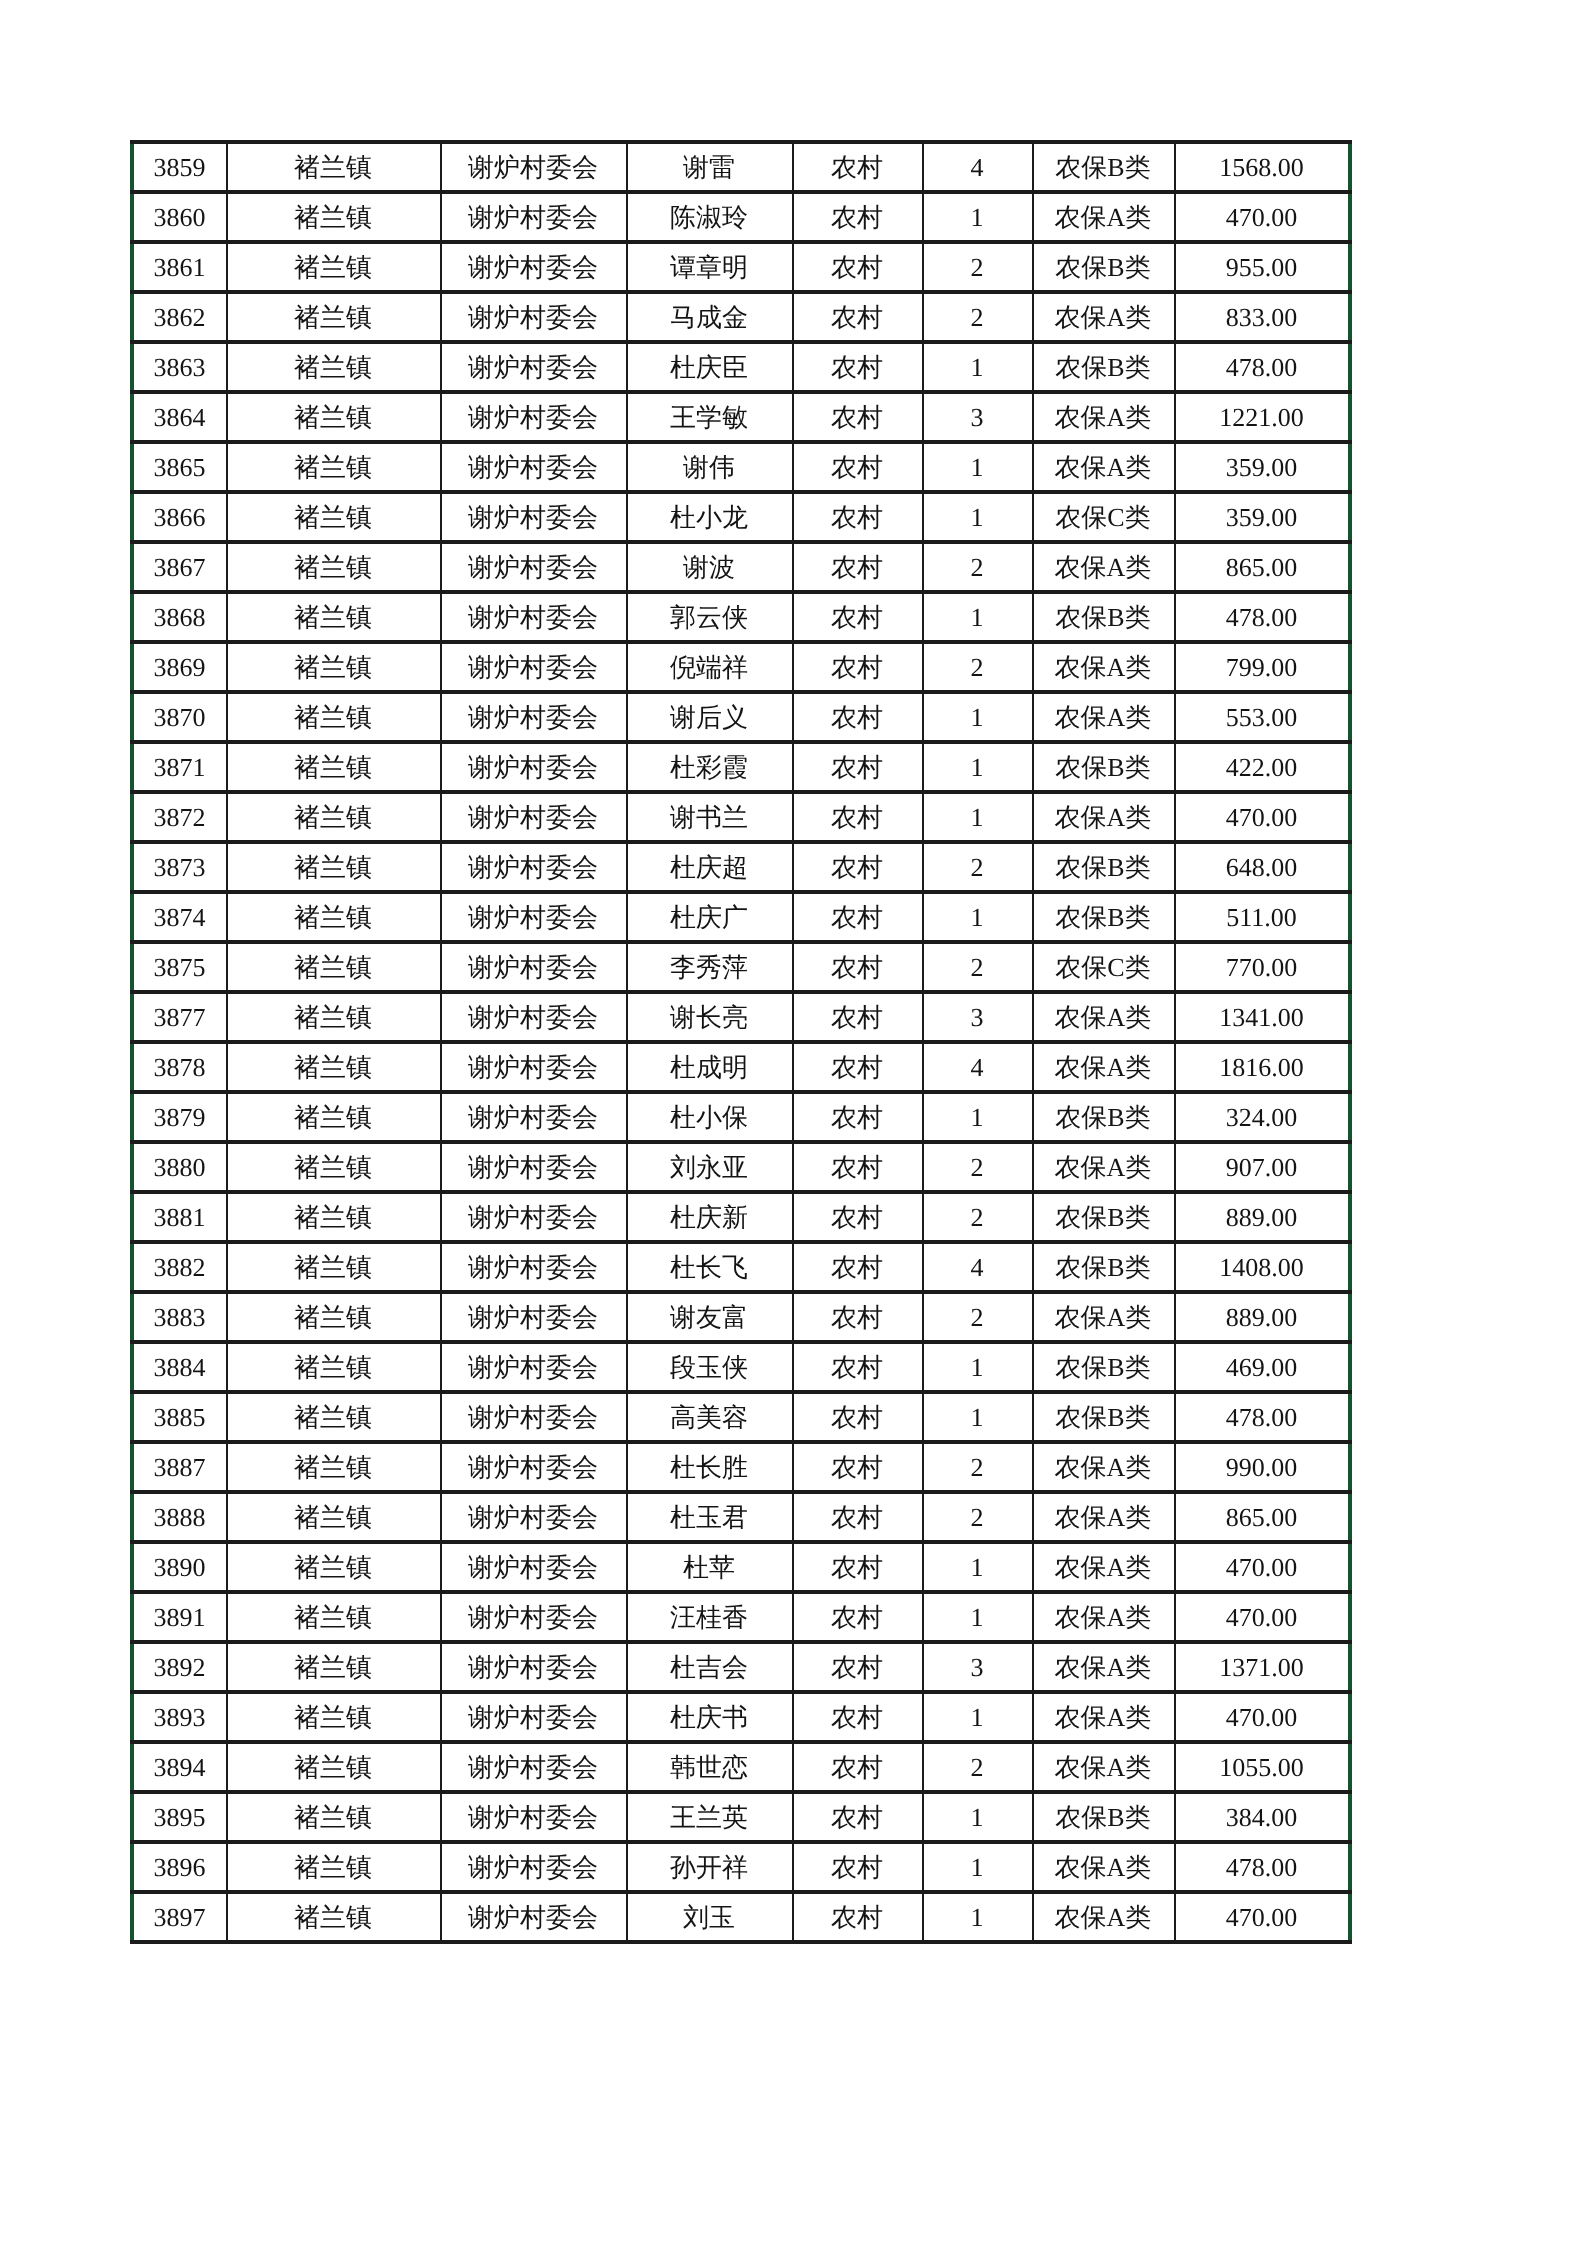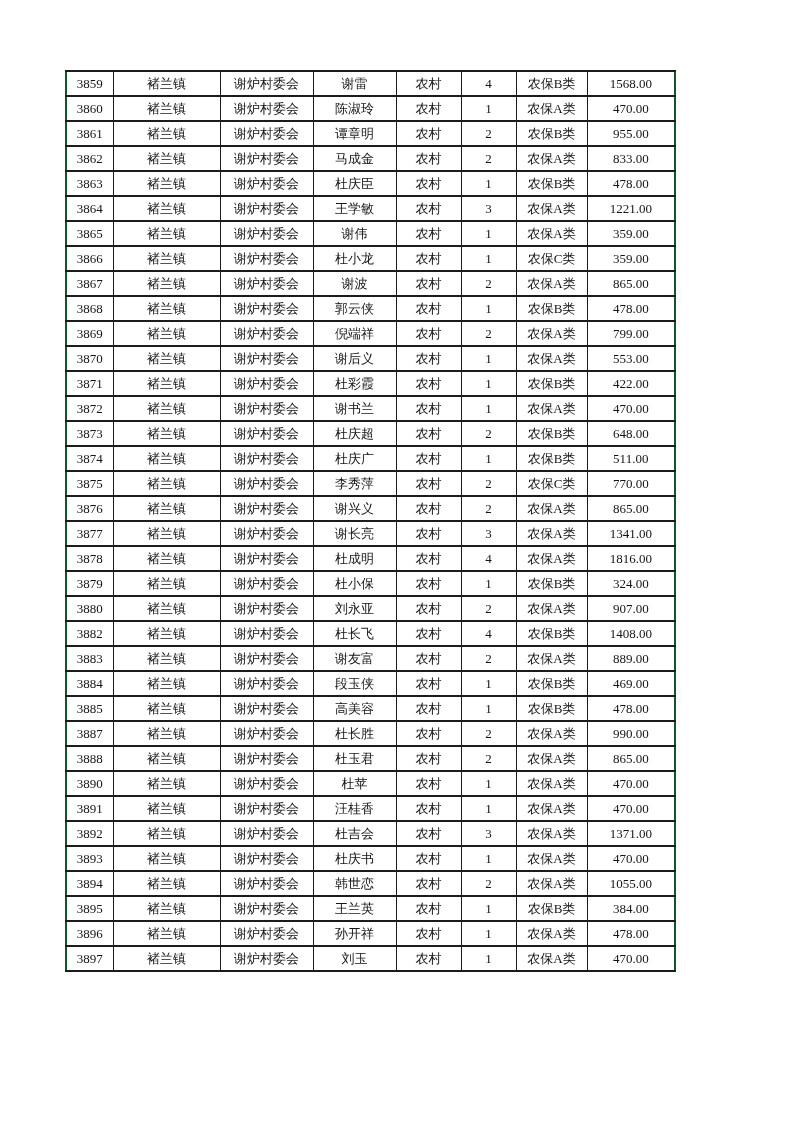--- a/index.html
+++ b/index.html
@@ -222,30 +222,20 @@
           <td>3875</td>
           <td>褚兰镇</td>
           <td>谢炉村委会</td>
           <td>李秀萍</td>
           <td>农村</td>
           <td>2</td>
           <td>农保C类</td>
           <td>770.00</td>
         </tr>
         <tr>
-          <td>3876</td>
-          <td>褚兰镇</td>
-          <td>谢炉村委会</td>
-          <td>谢兴义</td>
-          <td>农村</td>
-          <td>2</td>
-          <td>农保A类</td>
-          <td>865.00</td>
-        </tr>
-        <tr>
           <td>3877</td>
           <td>褚兰镇</td>
           <td>谢炉村委会</td>
           <td>谢长亮</td>
           <td>农村</td>
           <td>3</td>
           <td>农保A类</td>
           <td>1341.00</td>
         </tr>
         <tr>
@@ -270,20 +260,30 @@
         </tr>
         <tr>
           <td>3880</td>
           <td>褚兰镇</td>
           <td>谢炉村委会</td>
           <td>刘永亚</td>
           <td>农村</td>
           <td>2</td>
           <td>农保A类</td>
           <td>907.00</td>
+        </tr>
+        <tr>
+          <td>3881</td>
+          <td>褚兰镇</td>
+          <td>谢炉村委会</td>
+          <td>杜庆新</td>
+          <td>农村</td>
+          <td>2</td>
+          <td>农保B类</td>
+          <td>889.00</td>
         </tr>
         <tr>
           <td>3882</td>
           <td>褚兰镇</td>
           <td>谢炉村委会</td>
           <td>杜长飞</td>
           <td>农村</td>
           <td>4</td>
           <td>农保B类</td>
           <td>1408.00</td>

